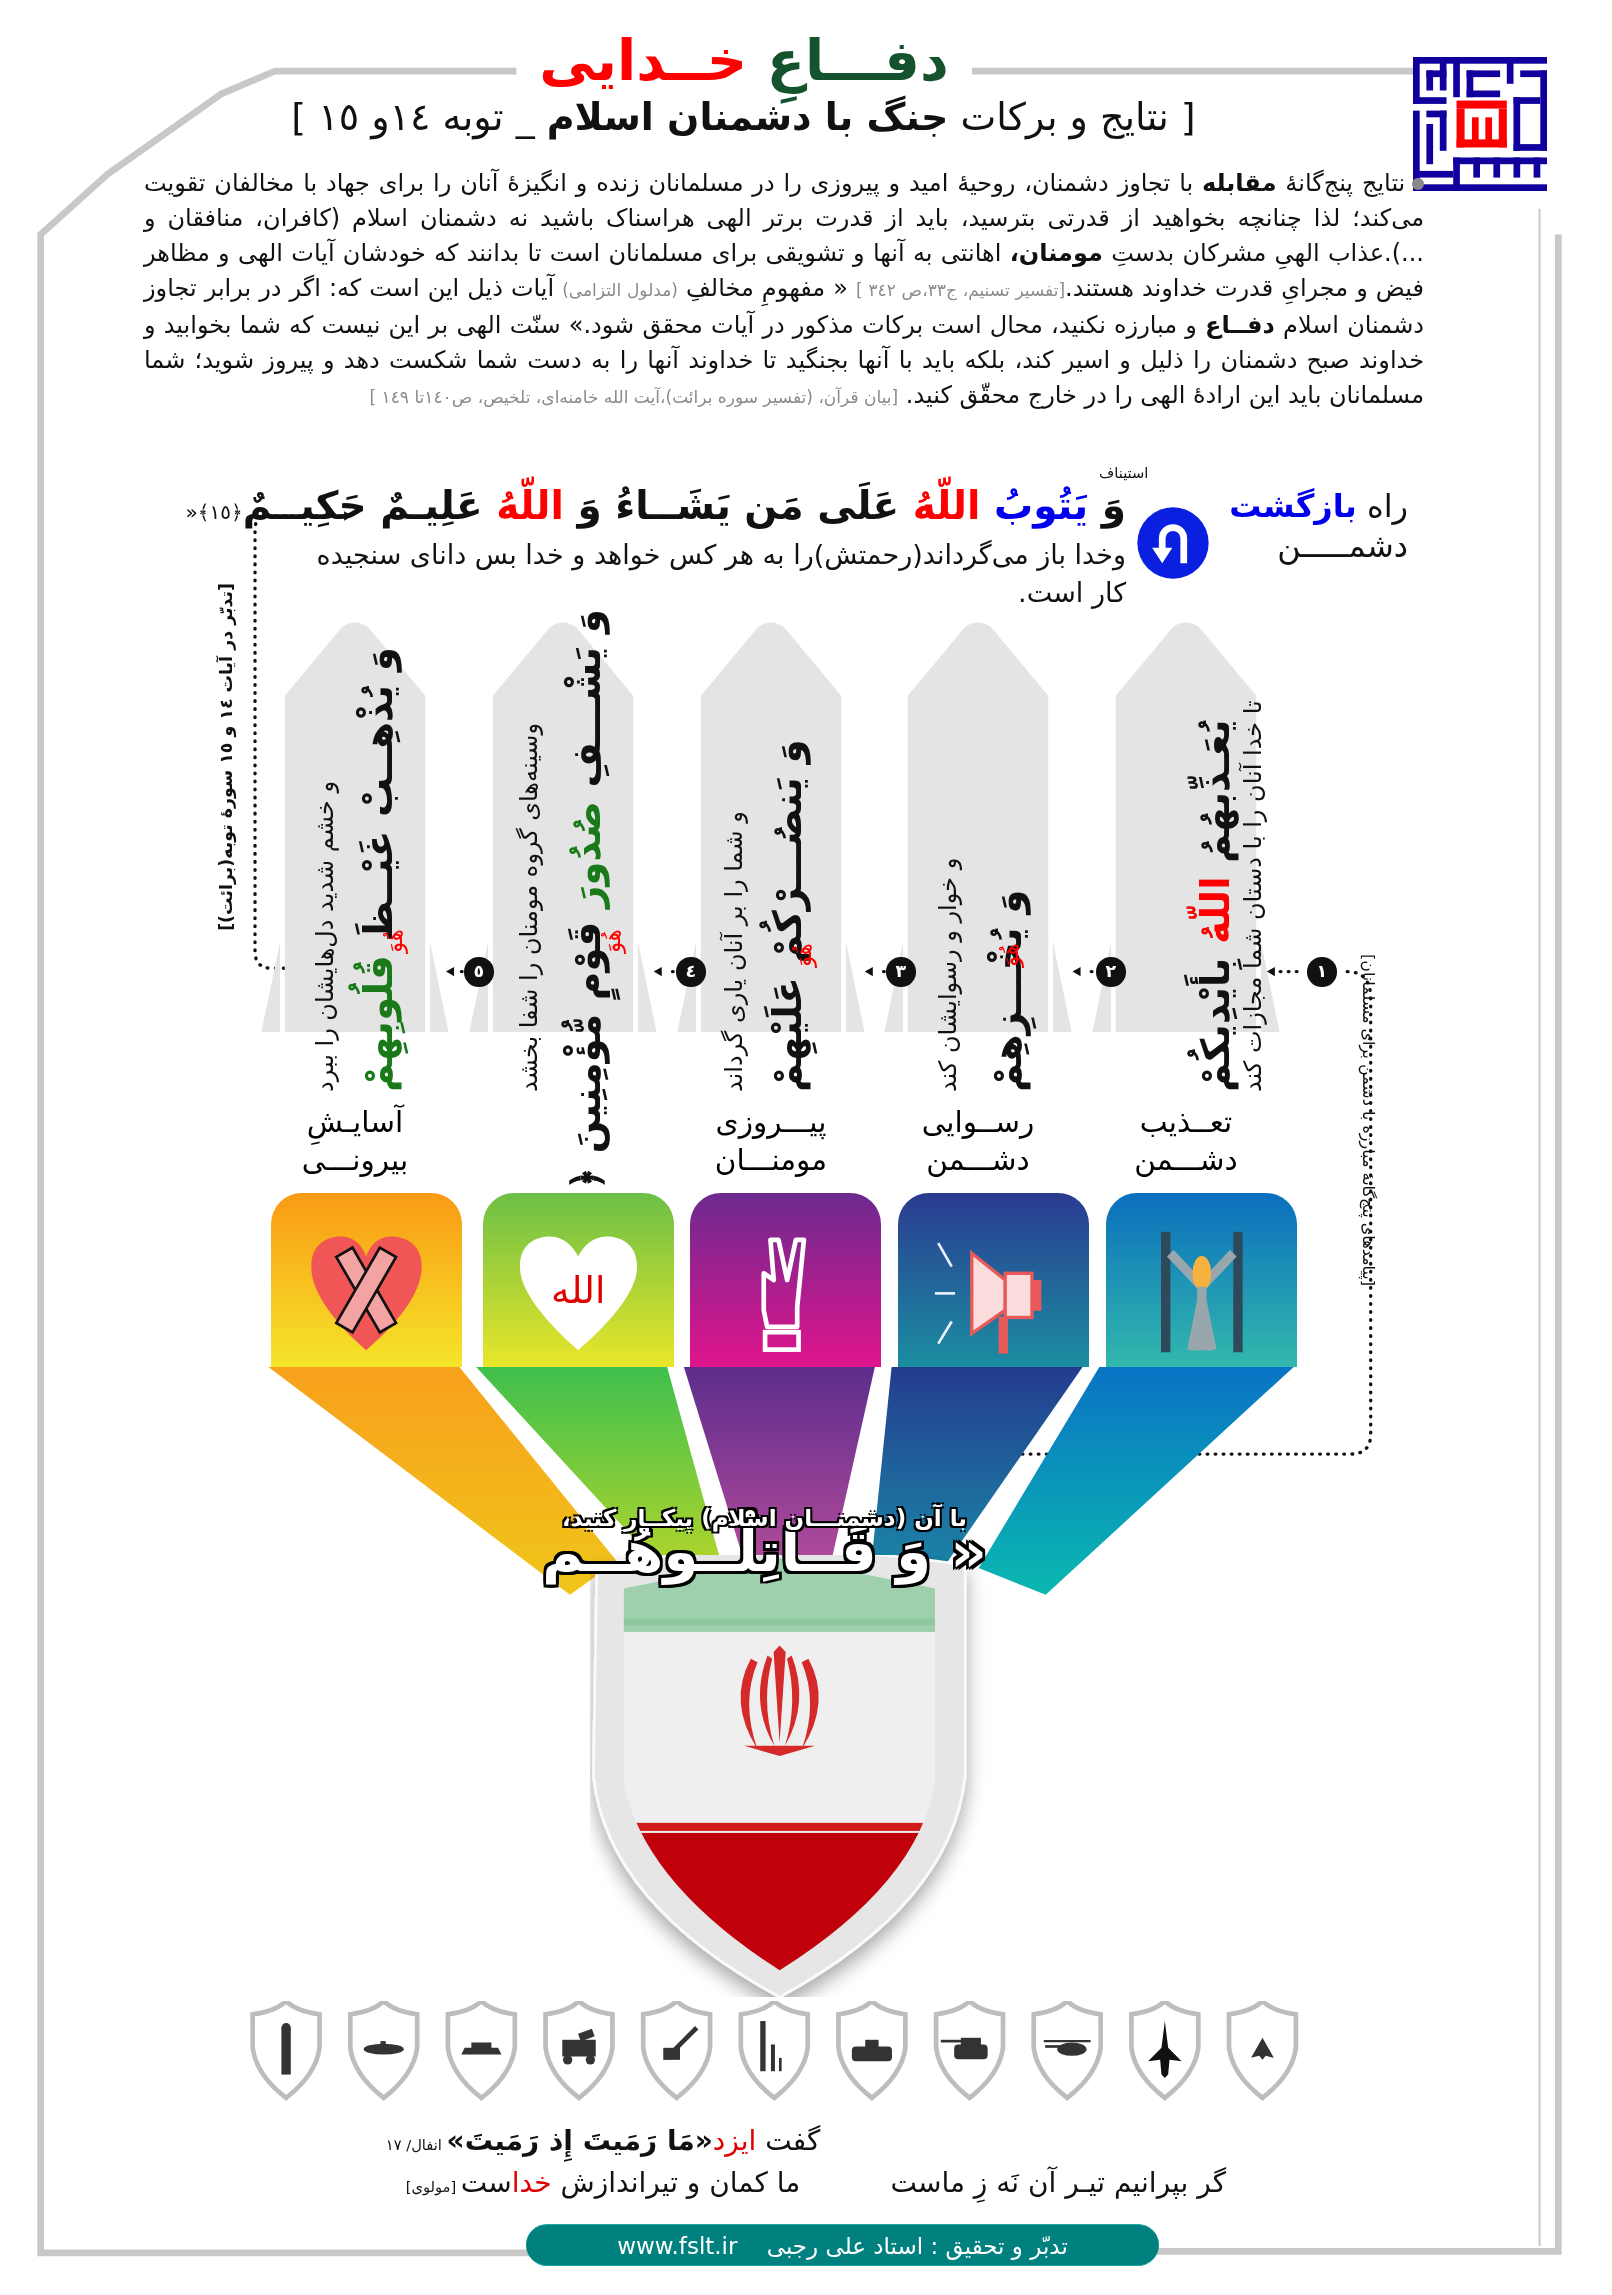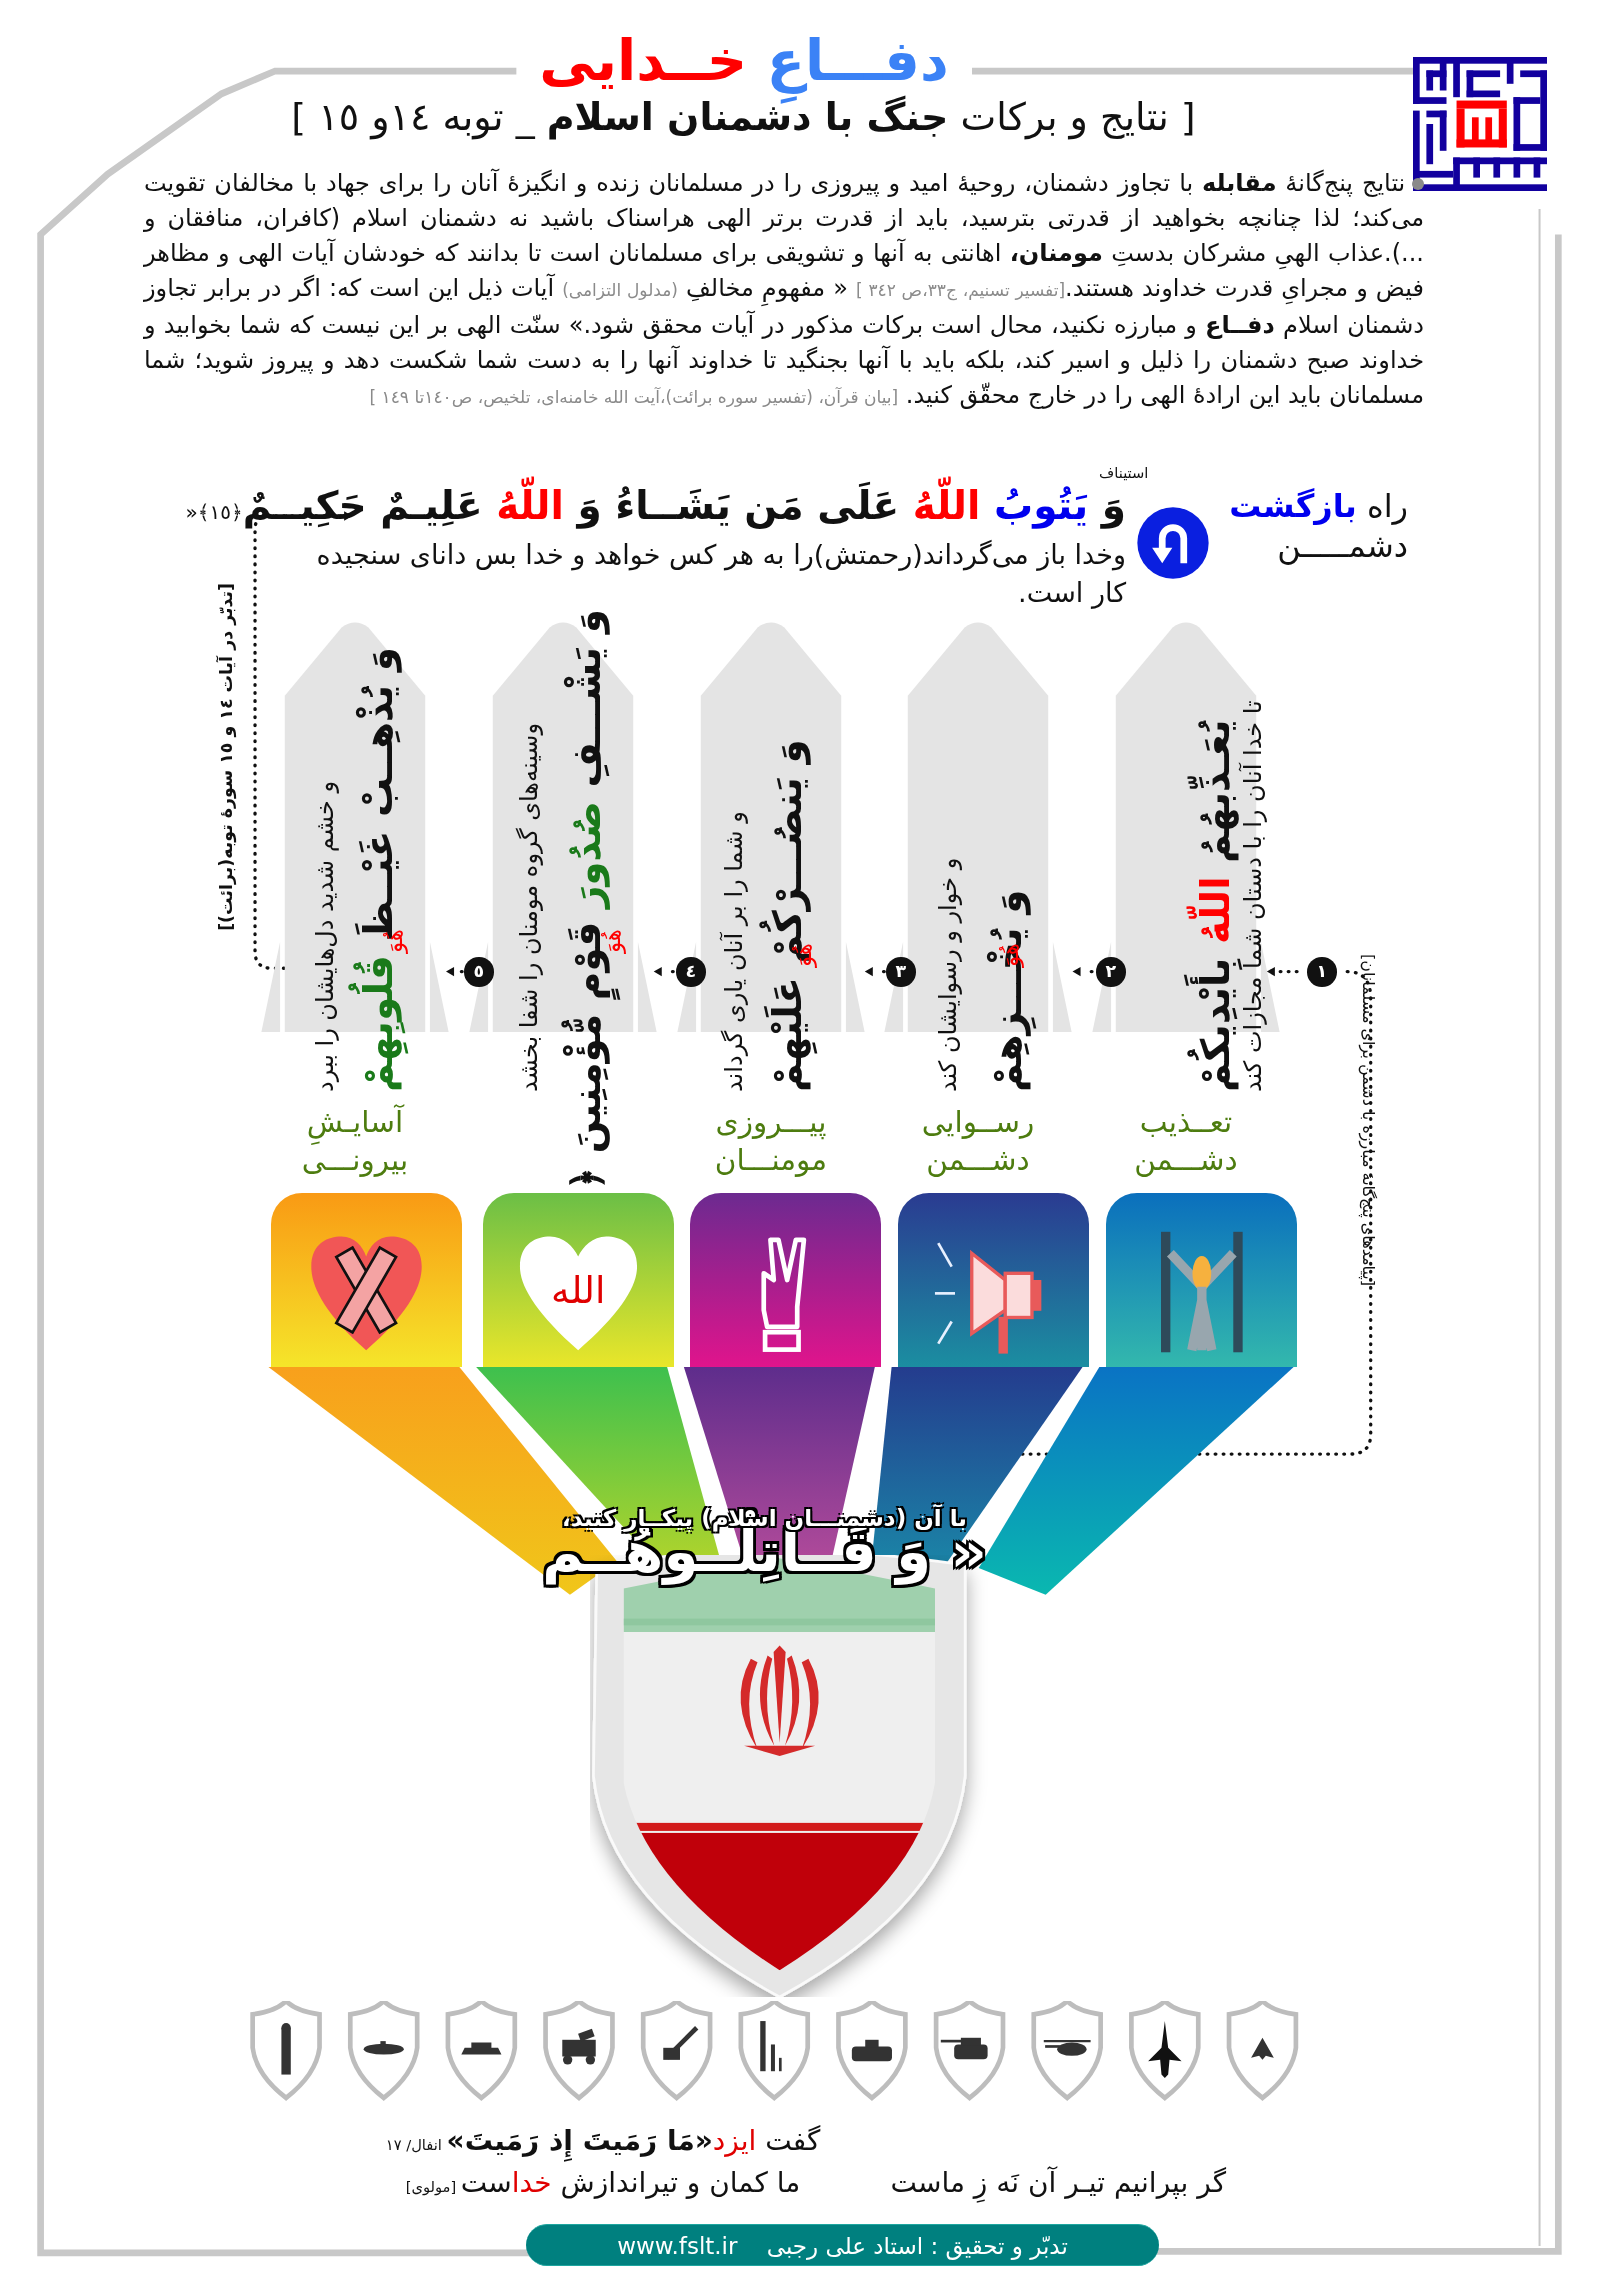--- a/index.html
+++ b/index.html
@@ -7,21 +7,21 @@
   body { position: relative; font-family: "DejaVu Sans", sans-serif; color: #111; }
   .abs { position: absolute; }
   .rtl { direction: rtl; unicode-bidi: embed; }
 
   
   .frame-svg { position: absolute; left: 0; top: 0; }
 
   
   .title { position: absolute; left: 523px; top: 27px; width: 442px; text-align: center; font-size: 56px; font-weight: bold; line-height: 67px; }
   .title .t-red { color: #ff0000; }
-  .title .t-maroon { color: #3b82f6; }
+  .title .t-maroon { color: #14532d; }
   .subtitle { position: absolute; left: 281px; top: 90px; width: 925px; text-align: center; font-size: 38px; line-height: 54px; }
   .subtitle b { font-weight: bold; }
 
   
   .logo { position: absolute; left: 1413px; top: 57px; width: 134px; height: 134px; }
 
   
   .intro { position: absolute; left: 144px; top: 166px; width: 1280px; font-size: 24px; line-height: 35px; text-align: justify; text-align-last: right; }
   .intro .bullet { display: inline-block; width: 12px; height: 12px; border-radius: 50%; background: #8a8a8a; margin-left: 6.7px; vertical-align: middle; }
   .intro .ref { color: #8a8a8a; font-size: 17px; }
@@ -38,21 +38,21 @@
   .istinaf { position: absolute; left: 1099px; top: 464px; font-size: 14.7px; }
   .ayah15-trans { position: absolute; left: 288px; top: 536px; width: 838px; font-size: 27px; line-height: 38px; text-align: right; }
 
   
   .rocket { position: absolute; top: 620px; width: 214px; height: 550px; }
   .rocket svg { position: absolute; left: 0; top: 0; }
   .rocket .ar-text { position: absolute; top: 50px; width: 483px; height: 60px; transform-origin: 0 0; font-weight: bold; font-size: 39px; line-height: 60px; white-space: nowrap; text-align: left; }
   .rocket .fa-text { position: absolute; top: 50px; width: 483px; height: 47px; transform-origin: 0 0; font-size: 24px; line-height: 47px; white-space: nowrap; text-align: left; }
   .rocket .red { color: #ff0000; }
   .rocket .green { color: #1a7a1a; }
-  .rocket .caption { position: absolute; left: 0; top: 483px; width: 214px; text-align: center; font-size: 29.5px; line-height: 38px; color: #4d7c0f; }
+  .rocket .caption { position: absolute; left: 0; top: 483px; width: 214px; text-align: center; font-size: 29.5px; line-height: 38px; color: #000000; }
 
   .num { position: absolute; width: 29.5px; height: 29.5px; border-radius: 50%; background: #111; color: #fff; font-size: 17.4px; font-weight: bold; line-height: 29.5px; text-align: center; }
 
   
   .side-left { position: absolute; left: 209px; top: 583px; width: 335px; height: 34px; transform-origin: 0 0; transform: translate(0, 335px) rotate(-90deg); font-size: 17.4px; font-weight: bold; line-height: 34px; text-align: center; white-space: nowrap; }
   .side-right { position: absolute; left: 1382px; top: 1005px; width: 281px; height: 27px; transform-origin: 0 0; transform: translate(0, 0) rotate(90deg); font-size: 16px; line-height: 27px; text-align: center; white-space: nowrap; }
 
   
   .tile { position: absolute; top: 1193px; width: 191px; height: 174px; border-radius: 31px 31px 0 0; overflow: hidden; }
   .tile svg { position: absolute; left: 0; top: 0; }

